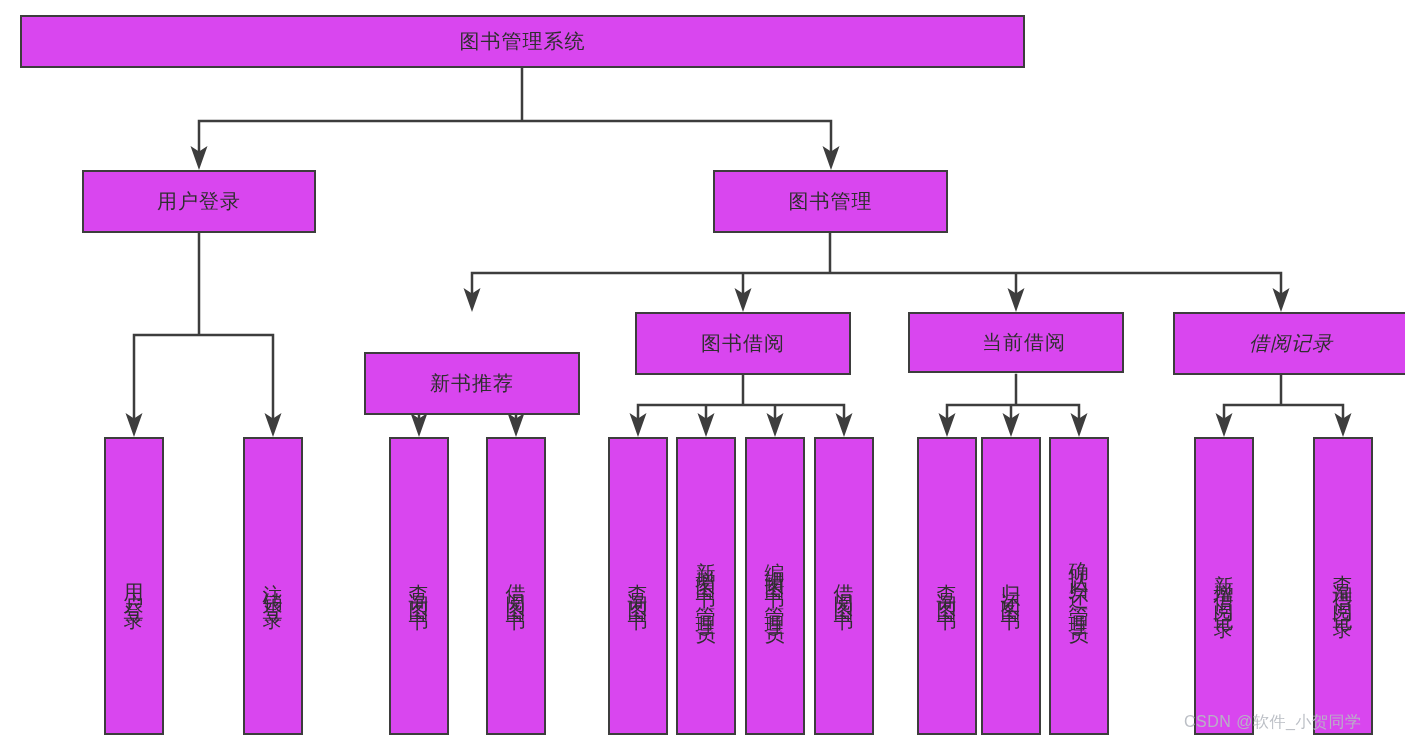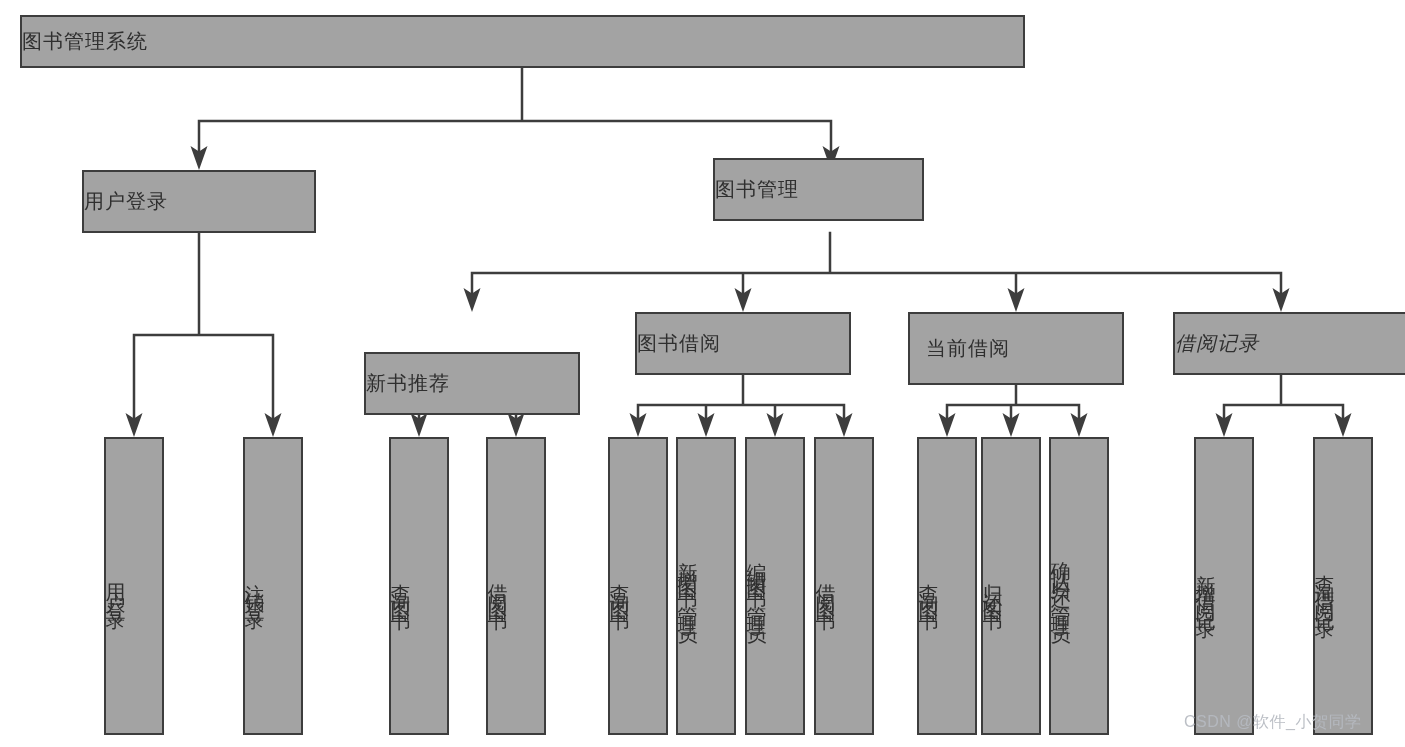--- a/index.html
+++ b/index.html
@@ -9,22 +9,22 @@
   }
   *{margin:0;padding:0;box-sizing:border-box;}
   body{background:#ffffff;font-family:"Liberation Sans","DejaVu Sans",sans-serif;}
   .canvas{
     position:relative;width:1405px;height:747px;background:#ffffff;overflow:hidden;
   }
   .connectors{position:absolute;left:0;top:0;width:1405px;height:747px;}
   .connectors path{stroke:var(--line);stroke-width:2.5;fill:none;stroke-linecap:square;}
   .connectors polygon{fill:var(--line);stroke:none;}
   .node{
-    position:absolute;border:2.5px solid var(--line);background:#a3a3a3;
-    display:flex;align-items:center;
+    position:absolute;border:2.5px solid var(--line);background:#d946ef;
+    display:flex;align-items:center;justify-content:center;
     color:var(--text);font-size:20px;letter-spacing:1px;
   }
   .leaf span{
     writing-mode:vertical-rl;text-orientation:mixed;
     letter-spacing:9px;font-size:20px;color:var(--text);
     line-height:1;white-space:nowrap;
   }
   .watermark{
     position:absolute;left:1184px;top:712px;width:220px;
     font-size:16px;color:var(--wm);letter-spacing:0.5px;opacity:.92;
@@ -73,31 +73,31 @@
     <polygon points="1343,437 1334.5,413 1343,418.5 1351.5,413"></polygon>
   </svg>
 
   <div class="node" style="left:20px;top:15px;width:1005px;height:53px;">
     <span>图书管理系统</span>
   </div>
 
   <div class="node" style="left:82px;top:170px;width:234px;height:63px;">
     <span>用户登录</span>
   </div>
-  <div class="node" style="left:713px;top:158px;width:211px;height:63px;">
+  <div class="node" style="left:713px;top:170px;width:235px;height:63px;">
     <span>图书管理</span>
   </div>
 
   <div class="node" style="left:364px;top:312px;width:216px;height:63px;margin-top:40px;">
     <span>新书推荐</span>
   </div>
   <div class="node" style="left:635px;top:312px;width:216px;height:63px;">
     <span>图书借阅</span>
   </div>
-  <div class="node" style="left:908px;top:312px;width:216px;height:73px;padding-left:16px;">
+  <div class="node" style="left:908px;top:312px;width:216px;height:61px;padding-left:16px;">
     <span>当前借阅</span>
   </div>
   <div class="node" style="left:1173px;top:312px;width:236px;height:63px;font-style:italic;">
     <span>借阅记录</span>
   </div>
 
   <div class="node leaf" style="left:104px;top:437px;width:60px;height:298px;">
     <span>用户登录</span>
   </div>
   <div class="node leaf" style="left:243px;top:437px;width:60px;height:298px;">

